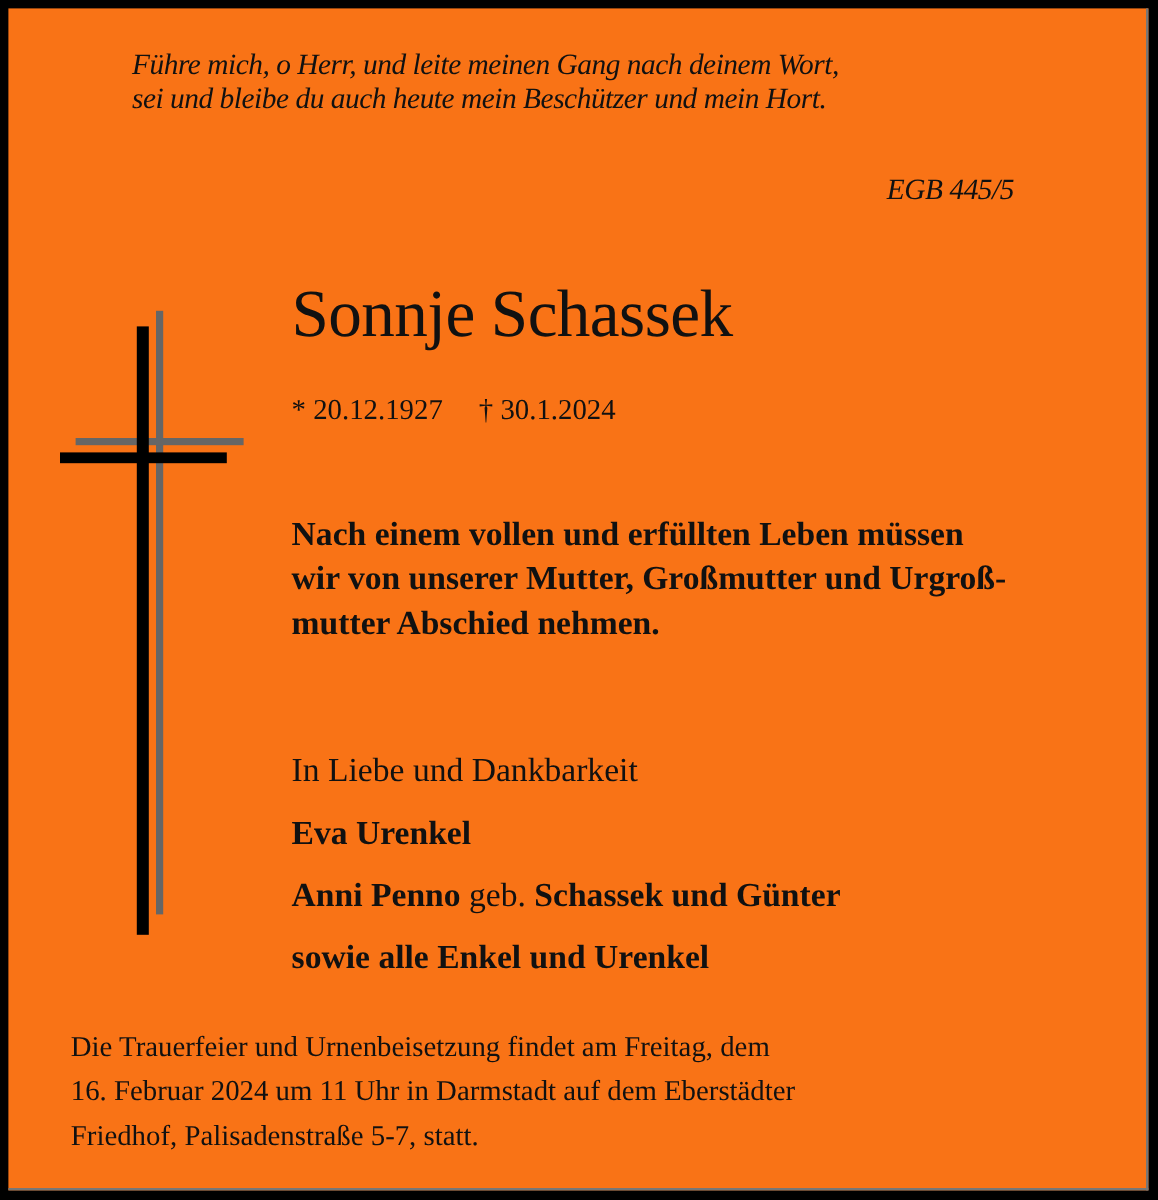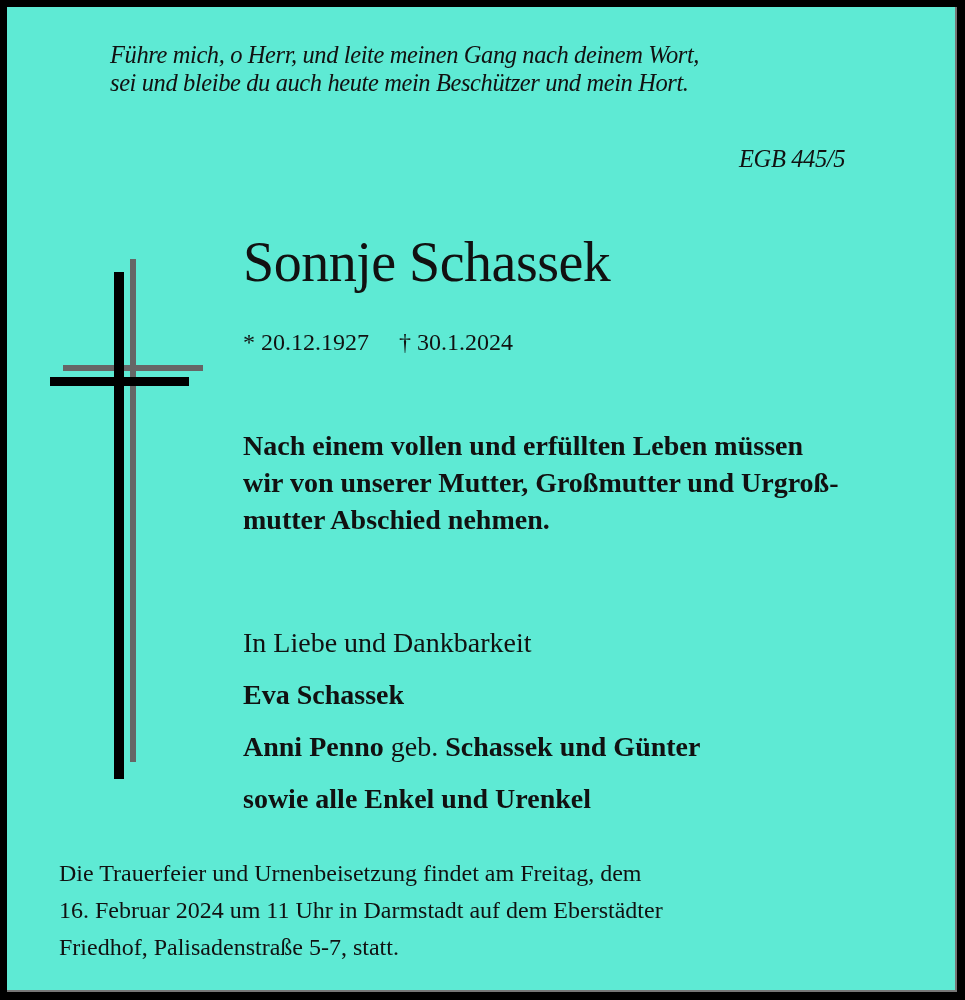--- a/index.html
+++ b/index.html
@@ -1,19 +1,19 @@
 <!DOCTYPE html>
 <html><head>
   <meta charset="utf-8">
   <style>
     html, body { margin: 0; padding: 0; }
     body { width: 965px; height: 1000px; background: #000; position: relative; overflow: hidden; }
     .frame {
       position: absolute; left: 7px; top: 7px; width: 950px; height: 985px;
-      background: #5eead4; border-right: 2px solid #777; border-bottom: 2px solid #777;
+      background: #f97316; border-right: 2px solid #777; border-bottom: 2px solid #777;
       box-sizing: border-box;
     }
     .serif { font-family: "Liberation Serif", "DejaVu Serif", serif; color: #111; }
     .verse {
       position: absolute; left: 103px; top: 34px; width: 760px;
       font-style: italic; font-size: 24.5px; line-height: 28px; letter-spacing: -0.4px;
     }
     .verse div { white-space: nowrap; }
     .source {
       position: absolute; right: 110px; top: 138px; font-style: italic; font-size: 24.5px;
@@ -70,21 +70,21 @@
   </div>
 
   <div class="para serif">
     <div>Nach einem vollen und erfüllten Leben müssen</div>
     <div>wir von unserer Mutter, Großmutter und Urgroß-</div>
     <div>mutter Abschied nehmen.</div>
   </div>
 
   <div class="family serif">
     <div>In Liebe und Dankbarkeit</div>
-    <div class="b">Eva Schassek</div>
+    <div class="b">Eva Urenkel</div>
     <div>
       <span class="b">Anni Penno</span>
       <span>geb.</span>
       <span class="b">Schassek und Günter</span>
     </div>
     <div class="b">sowie alle Enkel und Urenkel</div>
   </div>
 
   <div class="funeral serif">
     <div>Die Trauerfeier und Urnenbeisetzung findet am Freitag, dem</div>

